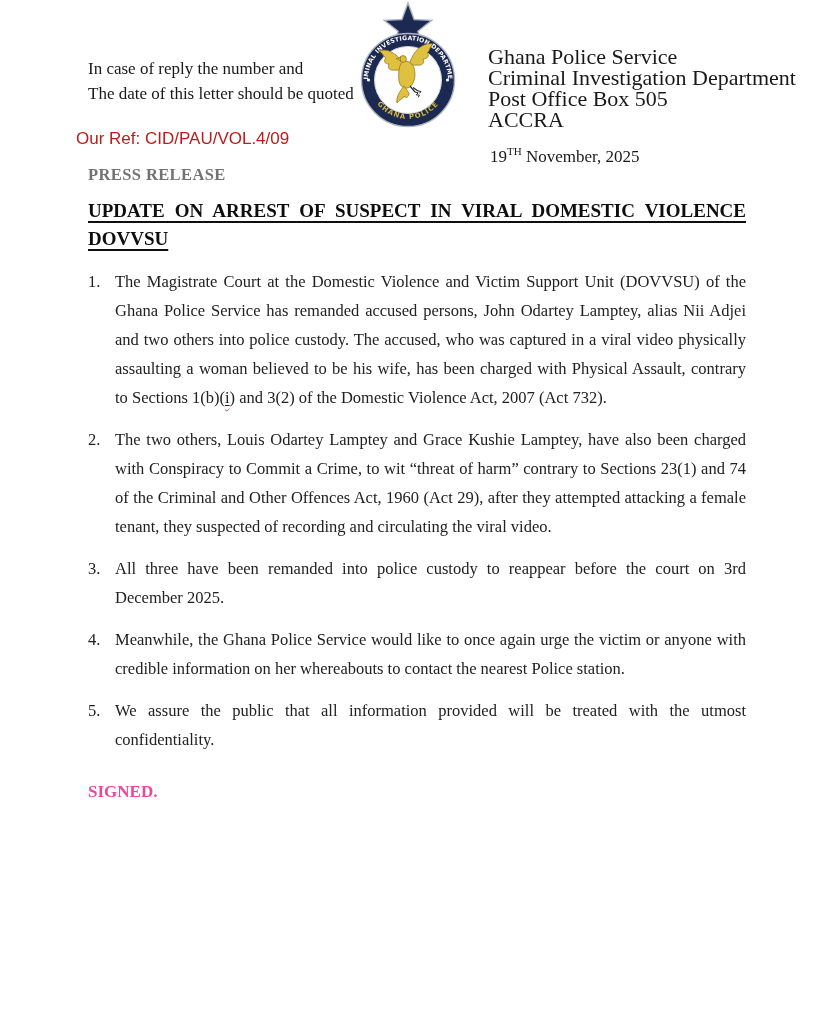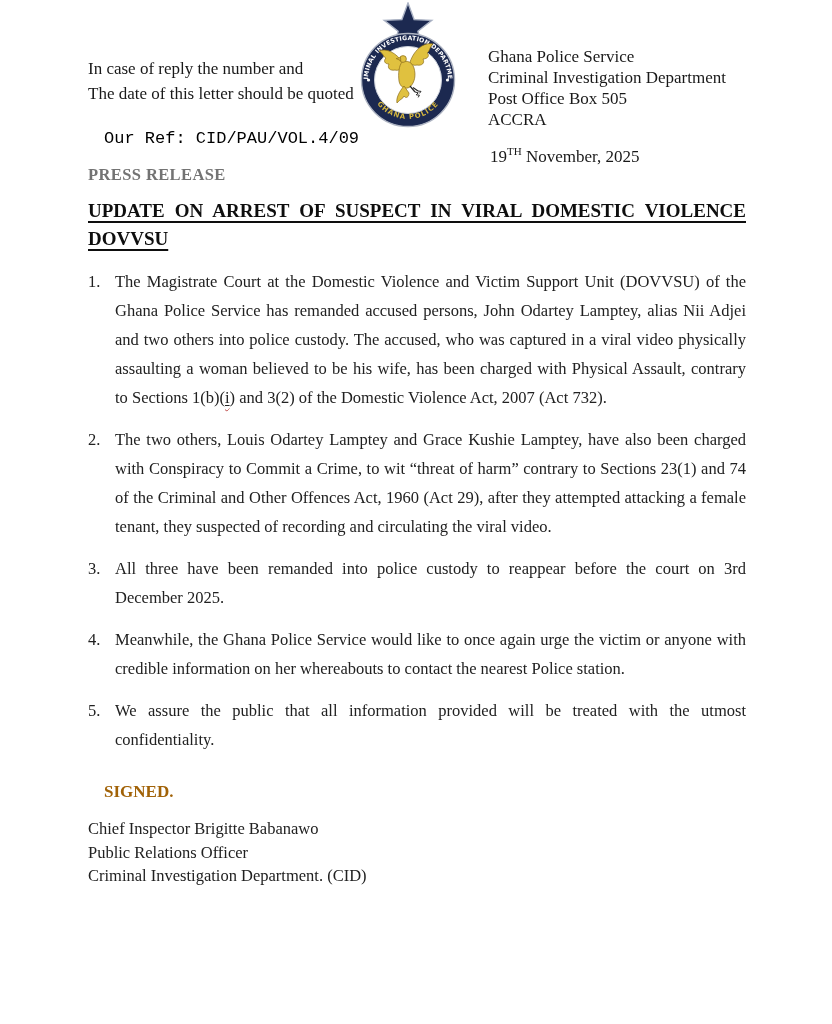--- a/index.html
+++ b/index.html
@@ -20,26 +20,26 @@
     font-family: "Liberation Serif", serif;
     font-size: 17px; line-height: 25px; color: #191919;
   }
   .logo {
     position: absolute; left: 352px; top: 2px;
     width: 112px; height: 126px;
   }
   .address {
     position: absolute; left: 488px; top: 46px;
     font-family: "Liberation Serif", serif;
-    font-size: 17px; line-height: 21px; color: #191919;
+    font-size: 22px; line-height: 21px; color: #191919;
   }
   .our-ref {
-    position: absolute; left: 104px; top: 129px;
-    font-family: Liberation Mono, monospace;
-    font-size: 17px; color: #000000;
+    position: absolute; left: 76px; top: 129px;
+    font-family: Liberation Sans, sans-serif;
+    font-size: 17px; color: #b91c1c;
   }
   .date-line {
     position: absolute; left: 490px; top: 147px;
     font-family: "Liberation Serif", serif;
     font-size: 17px; color: #191919;
   }
   .date-line sup { font-size: 11px; vertical-align: super; line-height: 0; }
   .press-release {
     position: absolute; left: 88px; top: 165px;
     font-family: "Liberation Serif", serif;
@@ -66,21 +66,21 @@
   .item .num { flex: 0 0 27px; width: 27px; font-size: 16.5px; line-height: 29px; }
   .item .txt { flex: 1; font-size: 16.5px; line-height: 29px; text-align: justify; }
   .spell {
     text-decoration-line: underline; text-decoration-style: wavy;
     text-decoration-color: #c0504d; text-decoration-thickness: 1px; text-underline-offset: 4px;
   }
   .uline {
     text-decoration-line: underline; text-decoration-style: solid;
     text-decoration-color: #222; text-decoration-thickness: 1px; text-underline-offset: 2px;
   }
-  .signed { margin: 28px 0 15px 16px; font-size: 17px; font-weight: bold; color: #a16207; }
+  .signed { margin: 28px 0 15px 0; font-size: 17px; font-weight: bold; color: #ec4899; }
   .signature { font-size: 16.5px; line-height: 23.5px; }
 </style>
 </head>
 <body>
 
 <div class="page">
 
   <div class="reply-note">
     <div>In case of reply the number and</div>
     <div>The date of this letter should be quoted</div>
@@ -159,20 +159,15 @@
       <div class="txt">Meanwhile, the Ghana Police Service would like to once again urge the victim or anyone with credible information on her whereabouts to contact the nearest Police station.</div>
     </div>
 
     <div class="item">
       <span class="num">5.</span>
       <div class="txt">We assure the public that all information provided will be treated with the utmost confidentiality.</div>
     </div>
 
     <p class="signed">SIGNED.</p>
 
-    <div class="signature">
-      <div>Chief Inspector Brigitte Babanawo</div>
-      <div>Public Relations Officer</div>
-      <div>Criminal Investigation Department. (CID)</div>
-    </div>
   </main>
 
 </div>
 
 </body></html>

